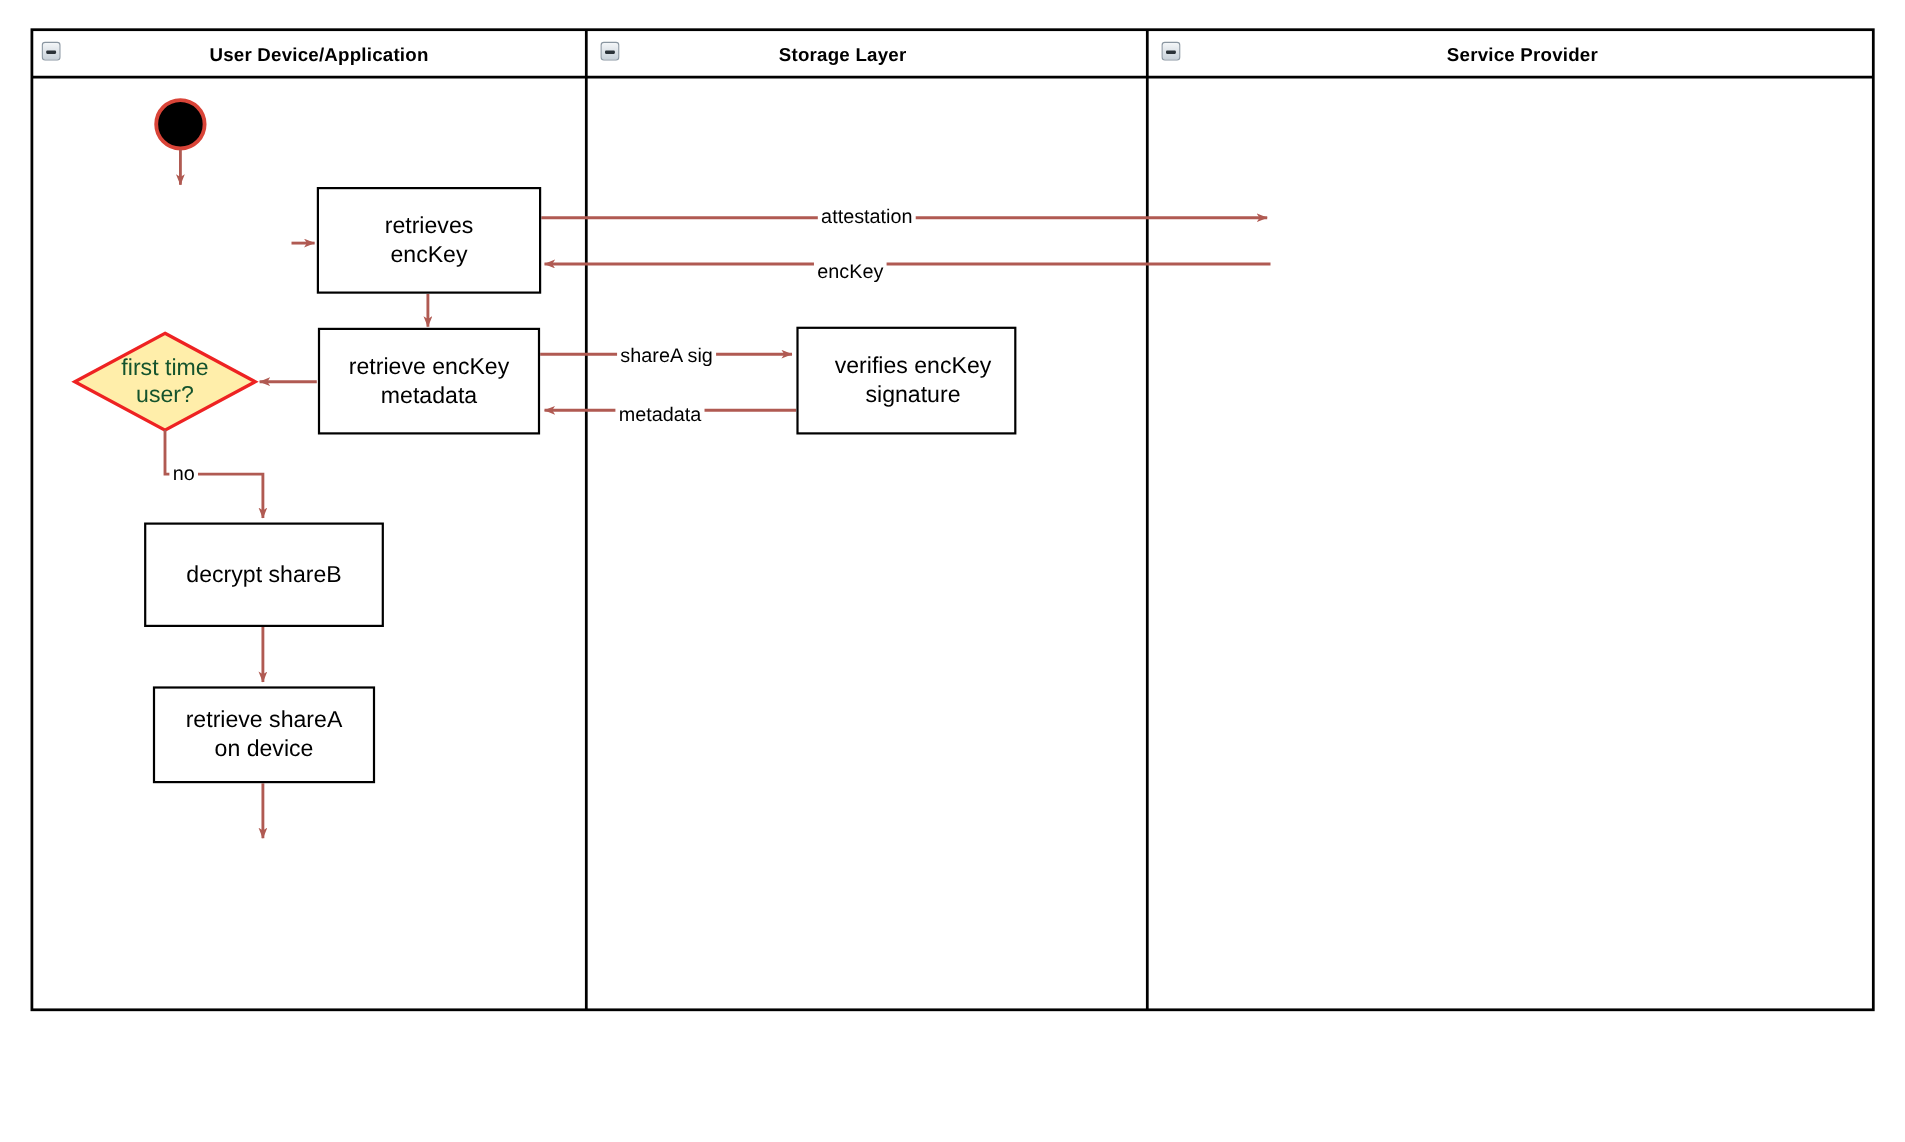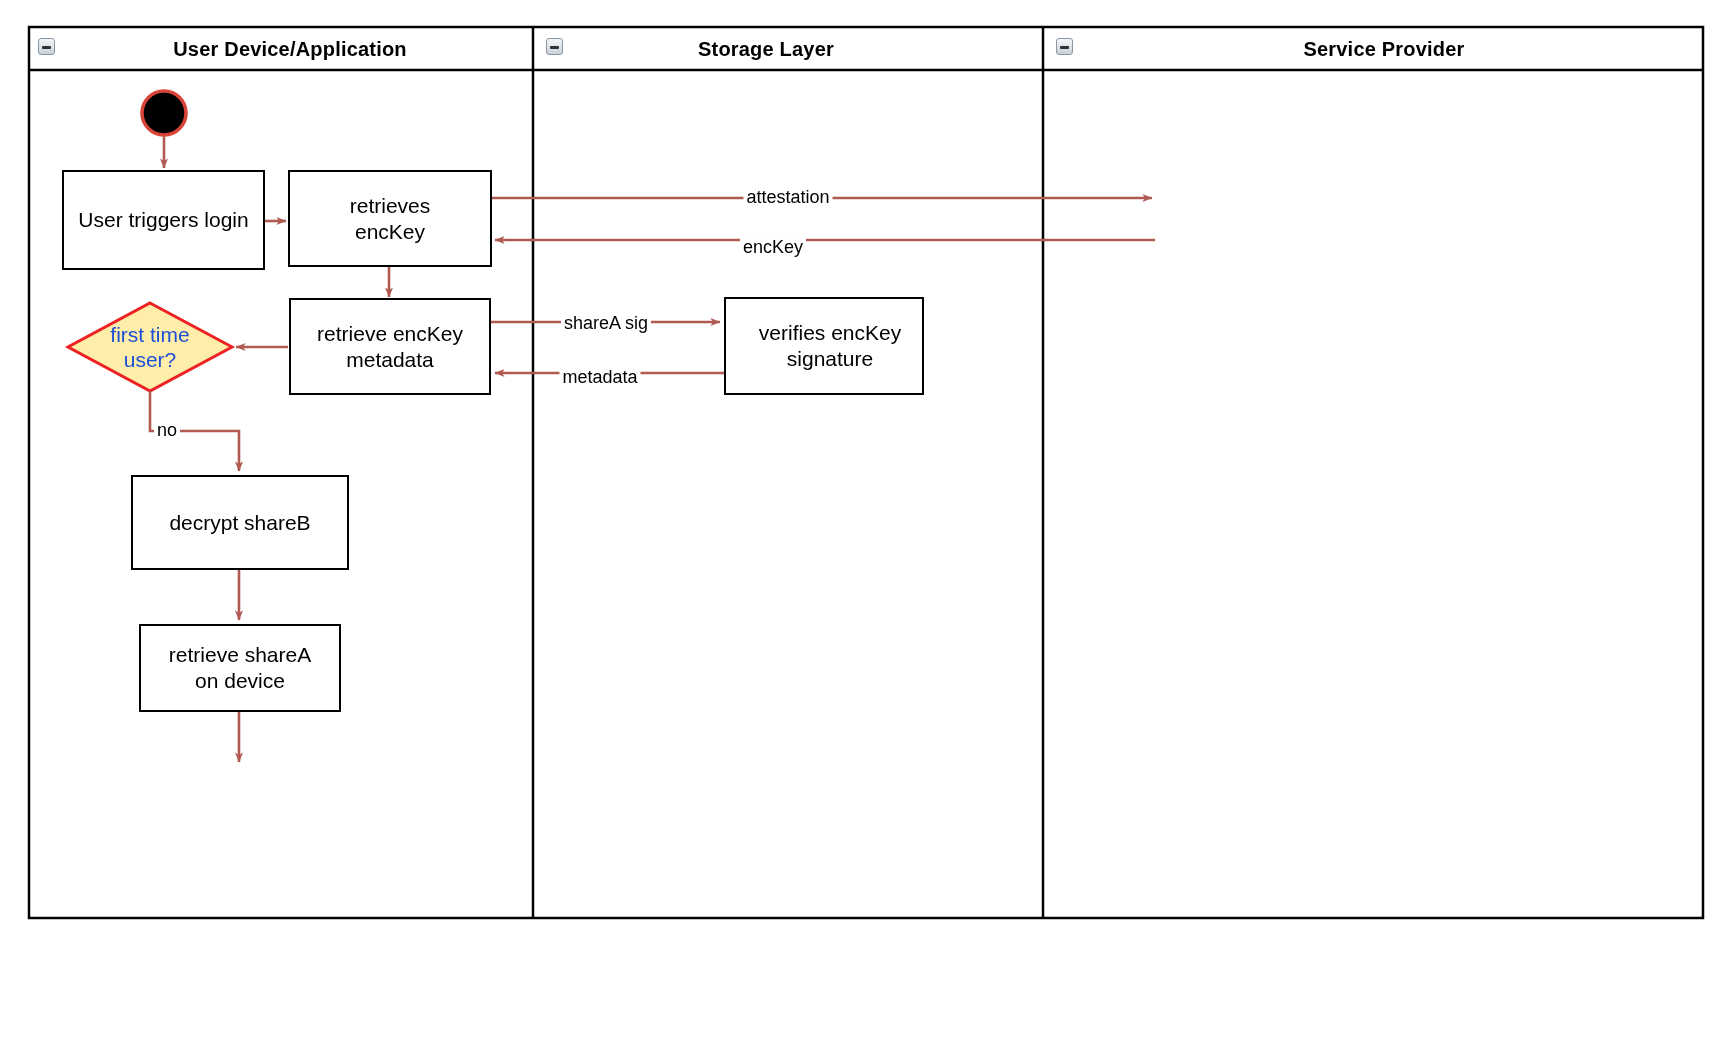--- a/index.html
+++ b/index.html
@@ -1,21 +1,21 @@
 <!DOCTYPE html>
 <html><head>
 <meta charset="utf-8">
 <style>
   html,body{margin:0;padding:0;background:#ffffff;}
   body{width:1732px;height:1038px;font-family:"Liberation Sans",sans-serif;}
   #stage{position:relative;width:1732px;height:1038px;overflow:hidden;background:#ffffff;}
   #svg-layer{position:absolute;left:0;top:0;width:1732px;height:1038px;}
   .lane-title{
     position:absolute;display:flex;align-items:center;justify-content:center;
-    font-weight:bold;font-size:20px;color:#000;letter-spacing:0.2px;
+    font-weight:bold;font-size:17px;color:#000;letter-spacing:0.2px;
     text-align:center;pointer-events:none;
   }
   .collapse-icon{
     position:absolute;width:17px;height:17px;border-radius:3px;
     background:linear-gradient(#f4f6f8,#c9d2da);
     border:1px solid #8a96a1;
     box-sizing:border-box;
   }
   .collapse-icon::after{
     content:"";position:absolute;left:3px;right:3px;top:7px;height:3px;
@@ -27,21 +27,21 @@
     font-size:21px;color:#000;line-height:1.22;
   }
   .node.proc{background:#ffffff;border:2.5px solid #000000;}
   .edge-label{
     position:absolute;background:#ffffff;font-size:18px;color:#000;
     padding:0 3px;white-space:nowrap;line-height:1.1;
     transform:translate(-50%,-50%);
     text-align:right;
   }
   .diamond-text{
-    position:absolute;text-align:center;font-size:21px;color:#1d4ed8;
+    position:absolute;text-align:center;font-size:21px;color:#14532d;
     line-height:1.2;transform:translate(-50%,-50%);white-space:nowrap;
     pointer-events:none;
   }
 </style>
 </head>
 <body>
 
 <div id="stage">
 
   <svg id="svg-layer" viewBox="0 0 1732 1038">
@@ -113,23 +113,20 @@
 
   <div class="collapse-icon" style="left:38px;top:38px;"></div>
   <div class="lane-title" style="left:55px;top:29px;width:470px;height:41px;">User Device/Application</div>
 
   <div class="collapse-icon" style="left:546px;top:38px;"></div>
   <div class="lane-title" style="left:530px;top:29px;width:472px;height:41px;">Storage Layer</div>
 
   <div class="collapse-icon" style="left:1056px;top:38px;"></div>
   <div class="lane-title" style="left:1073px;top:29px;width:622px;height:41px;">Service Provider</div>
 
-  <div class="node proc" style="left:62px;top:170px;width:203px;height:100px;">
-    <span>User triggers login</span>
-  </div>
 
   <div class="node proc" style="left:288px;top:170px;width:204px;height:97px;">
     <span>
       <span>retrieves</span><br>
       <span>encKey</span>
     </span>
   </div>
 
   <div class="node proc" style="left:289px;top:298px;width:202px;height:97px;">
     <span>

